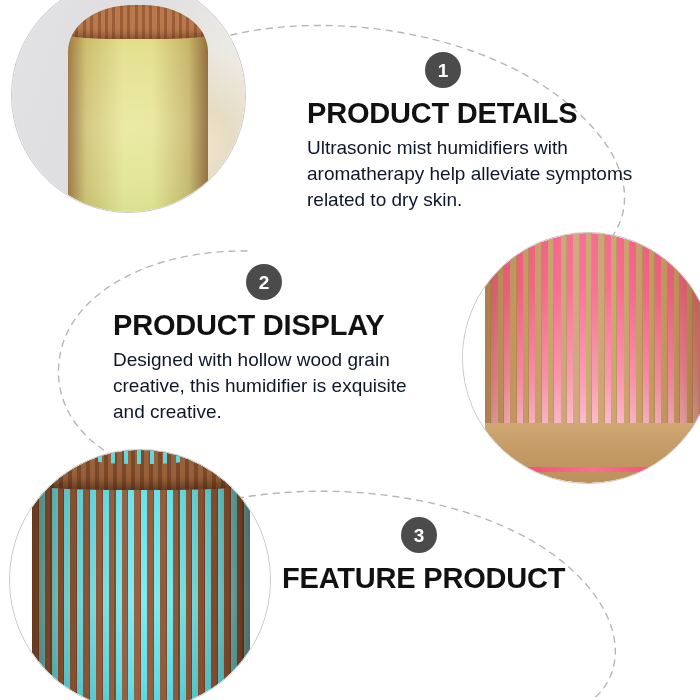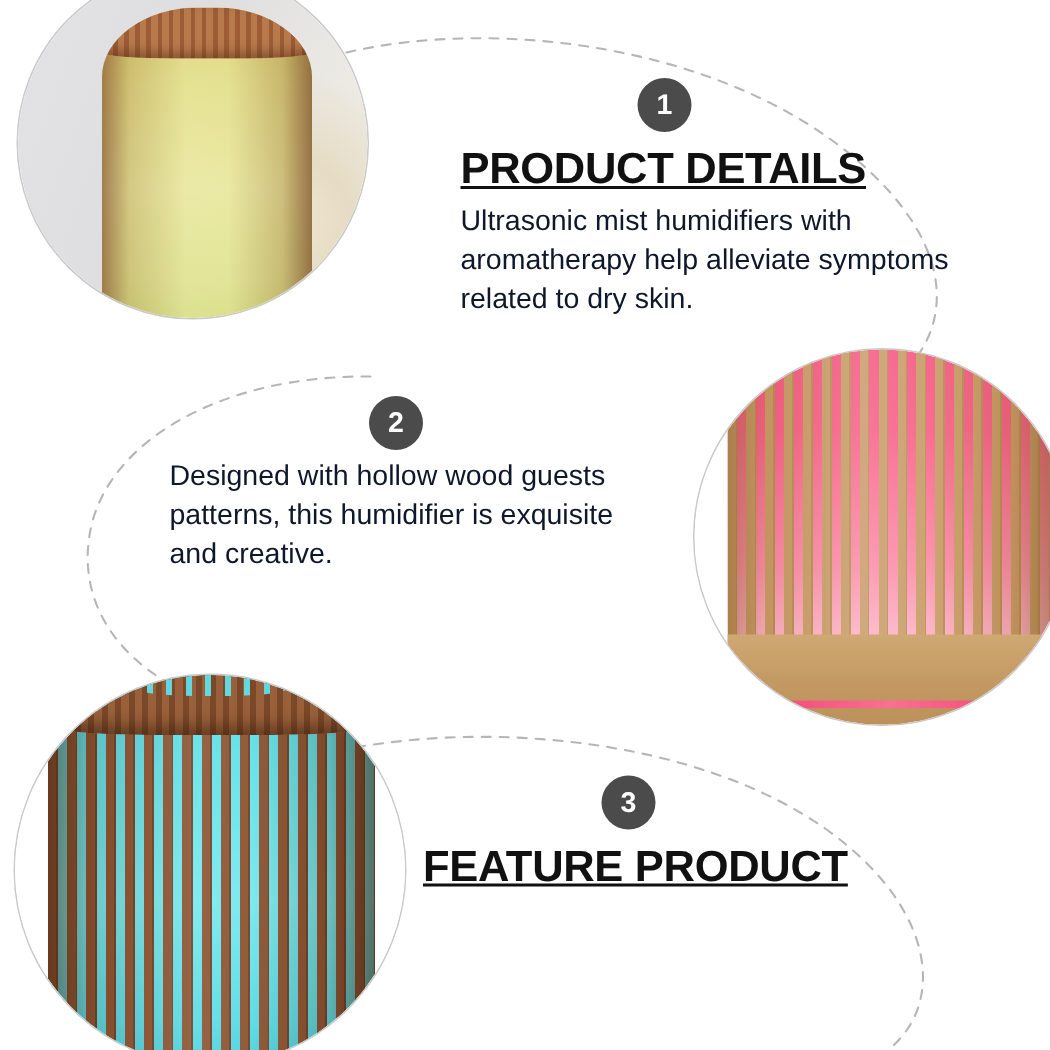--- a/index.html
+++ b/index.html
@@ -192,21 +192,20 @@
     justify-content: center;
     line-height: 1;
   }
   .heading {
     font-size: 29px;
     font-weight: bold;
     color: #111111;
     letter-spacing: -0.2px;
     margin-top: 9px;
     white-space: nowrap;
-    text-decoration: underline;
   }
   .body-text {
     font-size: 19px;
     color: #0f172a;
     line-height: 1.38;
     margin-top: 5px;
     max-width: 330px;
   }
 
   #section-1 { left: 307px; top: 52px; }
@@ -267,21 +266,22 @@
   </div>
 
   <div class="section" id="section-1">
     <div class="badge">1</div>
     <div class="heading">PRODUCT DETAILS</div>
     <div class="body-text">Ultrasonic mist humidifiers with aromatherapy help alleviate symptoms related to dry skin.</div>
   </div>
 
   <div class="section" id="section-2">
     <div class="badge">2</div>
-    <div class="body-text">Designed with hollow wood guests patterns, this humidifier is exquisite and creative.</div>
+    <div class="heading">PRODUCT DISPLAY</div>
+    <div class="body-text">Designed with hollow wood grain creative, this humidifier is exquisite and creative.</div>
   </div>
 
   <div class="section" id="section-3">
     <div class="badge">3</div>
     <div class="heading">FEATURE PRODUCT</div>
   </div>
 
 </div>
 
 </body></html>

